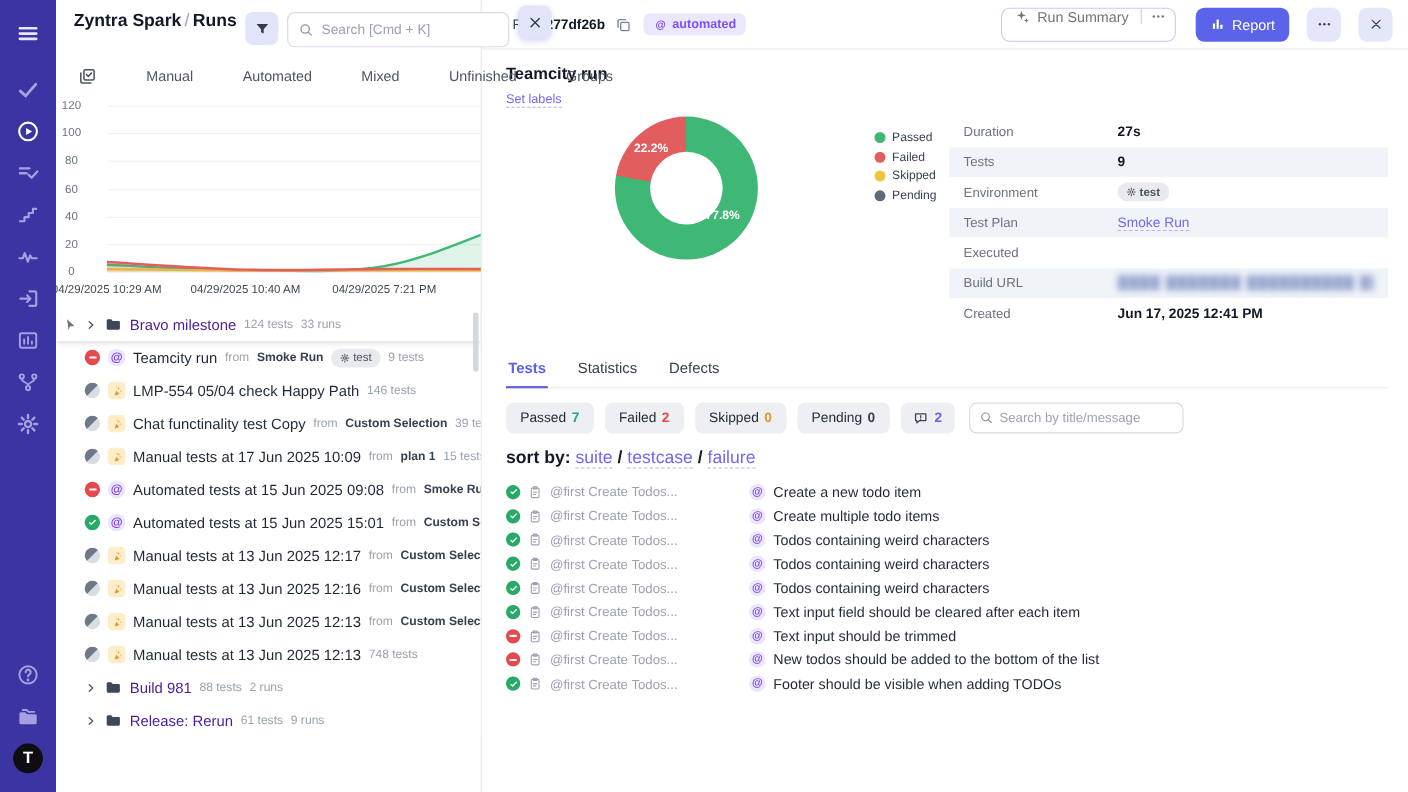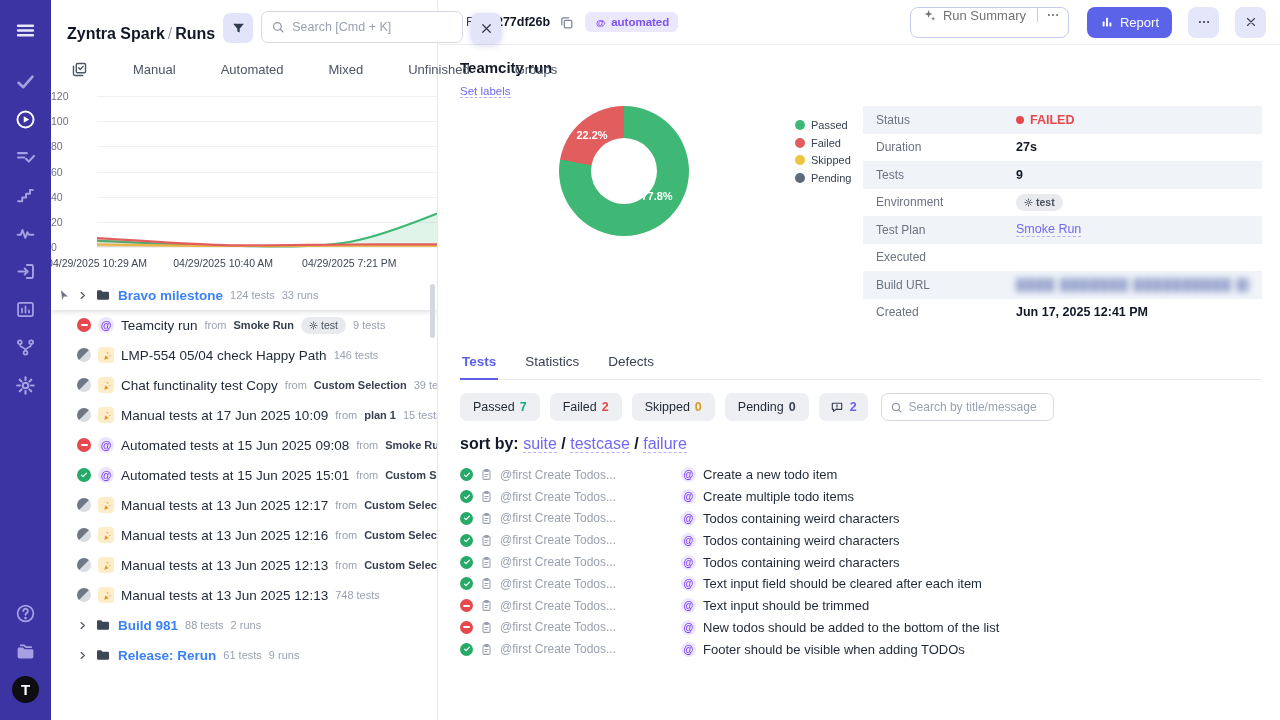--- a/index.html
+++ b/index.html
@@ -13,51 +13,51 @@
 .sidebar{width:51px;background:#3b34a2;display:flex;flex-direction:column;align-items:center;padding:11px 0 12px;flex:none}
 .sb-btn{width:34px;height:33px;margin:2.5px 0;border-radius:8px;display:flex;align-items:center;justify-content:center;color:#a6a0e3;cursor:pointer}
 .sb-btn .ic{width:21px;height:21px}
 .sb-btn.first{margin-bottom:16px;color:#e8e6fa}
 .sb-btn.active{color:#ffffff}
 .sb-spacer{flex:1}
 .logo-circle{width:27px;height:27px;border-radius:50%;background:#0d0d12;color:#fff;display:flex;align-items:center;justify-content:center;font-weight:bold;font-size:15px}
 
 
 .left-panel{width:387px;flex:none;border-right:1px solid #e7e9ee;display:flex;flex-direction:column;background:#fff;position:relative}
-.lp-head{display:flex;align-items:flex-end;gap:8px;padding:11px 8px 6px 16px}
+.lp-head{display:flex;align-items:flex-start;gap:8px;padding:11px 8px 6px 16px}
 .lp-title{font-size:16px;font-weight:bold;color:#111827;white-space:nowrap}
 .lp-title .sep{color:#9ca3af;font-weight:normal;padding:0 3px}
 .sq-btn{width:30px;height:30px;border-radius:7px;background:#e2e5fa;display:flex;align-items:center;justify-content:center;color:#303a4d;cursor:pointer;flex:none}
 .sq-btn .ic{width:15px;height:15px}
 .lp-search{flex:1;height:31px;border:1px solid #d6dae2;border-radius:7px;display:flex;align-items:center;gap:7px;padding:15px 9px;background:#fff}
 .lp-search .ic{width:14px;height:14px;color:#8b93a2}
 .lp-search input{border:0;outline:0;flex:1;min-width:0;font-size:12.5px;color:#374151;font-family:inherit;background:transparent}
 .lp-search input::placeholder{color:#9aa1b0}
 .lp-close{box-shadow:0 2px 6px rgba(60,54,180,.22);margin-top:-6px}
 .lp-tabs{display:flex;align-items:center;gap:45px;padding:12px 16px 4px 20px;font-size:13px;color:#4b5563}
 .lp-tabs .ic{width:17px;height:17px;color:#4b5563;cursor:pointer}
 .lp-tab{cursor:pointer}
 
 
 .chart{position:relative;height:180px;margin-top:10px;overflow:hidden;flex:none}
-.ytick{position:absolute;left:0;width:28px;text-align:left;font-size:10.5px;color:#6b7280;transform:translateY(-50%)}
+.ytick{position:absolute;left:0;width:28px;text-align:center;font-size:10.5px;color:#6b7280;transform:translateY(-50%)}
 .gline{position:absolute;left:46px;right:0;height:1px;background:#eff0f3}
 .xtick{position:absolute;bottom:3px;transform:translateX(-50%);font-size:10.5px;color:#3f4756;white-space:nowrap}
 .chart svg{position:absolute;left:46px;top:4px}
 
 
 .lp-list{flex:1;margin-top:8px;position:relative;overflow:hidden}
 .scroll-thumb{position:absolute;right:2px;top:4px;width:5px;height:54px;border-radius:3px;background:#d4d8de;z-index:5}
 .lp-row{height:30px;display:flex;align-items:center;gap:7px;padding:0 10px 0 26px;cursor:pointer;white-space:nowrap;overflow:hidden;position:relative;background:#fff}
 .lp-row.hovercard{box-shadow:0 1px 6px rgba(15,23,42,.18);z-index:2}
 .cursor-ic{position:absolute;left:7px;width:12px;height:12px;color:#6b7280}
 .chev{width:11px;height:11px;color:#4b5563}
 .folder-ic{width:16px;height:16px;color:#3e4757}
 .row-title{color:#1f2937;font-size:13.5px}
-.row-title.bold{font-weight:bold;color:#3b82f6}
+.row-title.bold{font-weight:normal;color:#4c1d95}
 .from-lbl{color:#9ca3af;font-size:11px}
 .from-name{color:#374151;font-size:11px;font-weight:bold}
 .meta{color:#9aa1b0;font-size:11px}
 .env-badge{display:inline-flex;align-items:center;gap:3px;background:#e8eaee;border-radius:10px;padding:2.5px 8px;font-size:10.5px;color:#4b5563;flex:none}
 .env-badge .ic{width:9px;height:9px;color:#4b5563}
 .st{width:14px;height:14px;border-radius:50%;flex:none;display:flex;align-items:center;justify-content:center}
 .st-failed{background:#e5484d}
 .st-failed::after{content:'';width:7px;height:2px;border-radius:1px;background:#fff}
 .st-passed{background:#27a968}
 .st-passed .ic{width:8px;height:8px;color:#fff}
@@ -112,21 +112,21 @@
 
 .tests-head{display:flex;gap:25px;border-bottom:1px solid #e8eaee;margin-top:24px;font-size:13.5px}
 .t-tab{padding:4px 2px 9px;color:#374151;cursor:pointer;border-bottom:2px solid transparent;margin-bottom:-1px}
 .t-tab.active{color:#5b5fe9;font-weight:bold;border-bottom-color:#5b5fe9}
 .filters-row{display:flex;align-items:center;gap:10px;margin-top:13px}
 .pill{display:flex;align-items:center;gap:5px;background:#edeff2;border-radius:7px;height:28px;padding:0 13px;font-size:12.5px;color:#1f2937;cursor:pointer}
 .pill .cnt{font-weight:bold}
 .pill.cmt{padding:0 11px;gap:6px}
 .pill.cmt .ic{width:14px;height:14px;color:#3c4454}
 .pill.cmt .cnt{color:#6c63f0}
-.t-search{width:173px;height:28px;border:1px solid #d6dae2;border-radius:7px;display:flex;align-items:center;gap:6px;padding:0 8px;background:#fff;margin-left:3px}
+.t-search{width:195px;height:28px;border:1px solid #d6dae2;border-radius:7px;display:flex;align-items:center;gap:6px;padding:0 8px;background:#fff;margin-left:3px}
 .t-search .ic{width:13px;height:13px;color:#8b93a2}
 .t-search input{border:0;outline:0;flex:1;min-width:0;font-size:12px;color:#374151;font-family:inherit;background:transparent}
 .t-search input::placeholder{color:#9aa1b0}
 .sort-row{margin-top:14px;font-size:16px;color:#111827;font-weight:bold}
 .sort-link{color:#7168f2;font-weight:normal;border-bottom:1px dashed #b6b0f5;cursor:pointer}
 .tests-list{margin-top:11px}
 .test-row{display:flex;align-items:center;gap:7px;height:21.8px;cursor:pointer;white-space:nowrap;overflow:hidden}
 .test-row .st{width:13px;height:13px}
 .clip-ic{width:13px;height:13px;color:#9aa1b0}
 .t-suite{font-family:Liberation Sans, sans-serif;font-size:12px;color:#9aa1b0;width:168px;flex:none;overflow:hidden}
@@ -622,27 +622,20 @@
             <div class="lg-item">
               <span class="lg-dot" style="background: rgb(237, 196, 60);"></span>
               <span>Skipped</span>
             </div>
             <div class="lg-item">
               <span class="lg-dot" style="background: rgb(93, 107, 122);"></span>
               <span>Pending</span>
             </div>
           </div>
         <div class="details" id="details">
-            <div class="d-row shaded">
-              <span class="d-label">Status</span>
-              <span class="d-value">
-                <span class="s-dot"></span>
-                <span class="v-failed">FAILED</span>
-              </span>
-            </div>
             <div class="d-row">
               <span class="d-label">Duration</span>
               <span class="d-value">
                 <span class="plain">27s</span>
               </span>
             </div>
             <div class="d-row shaded">
               <span class="d-label">Tests</span>
               <span class="d-value">
                 <span class="plain">9</span>

